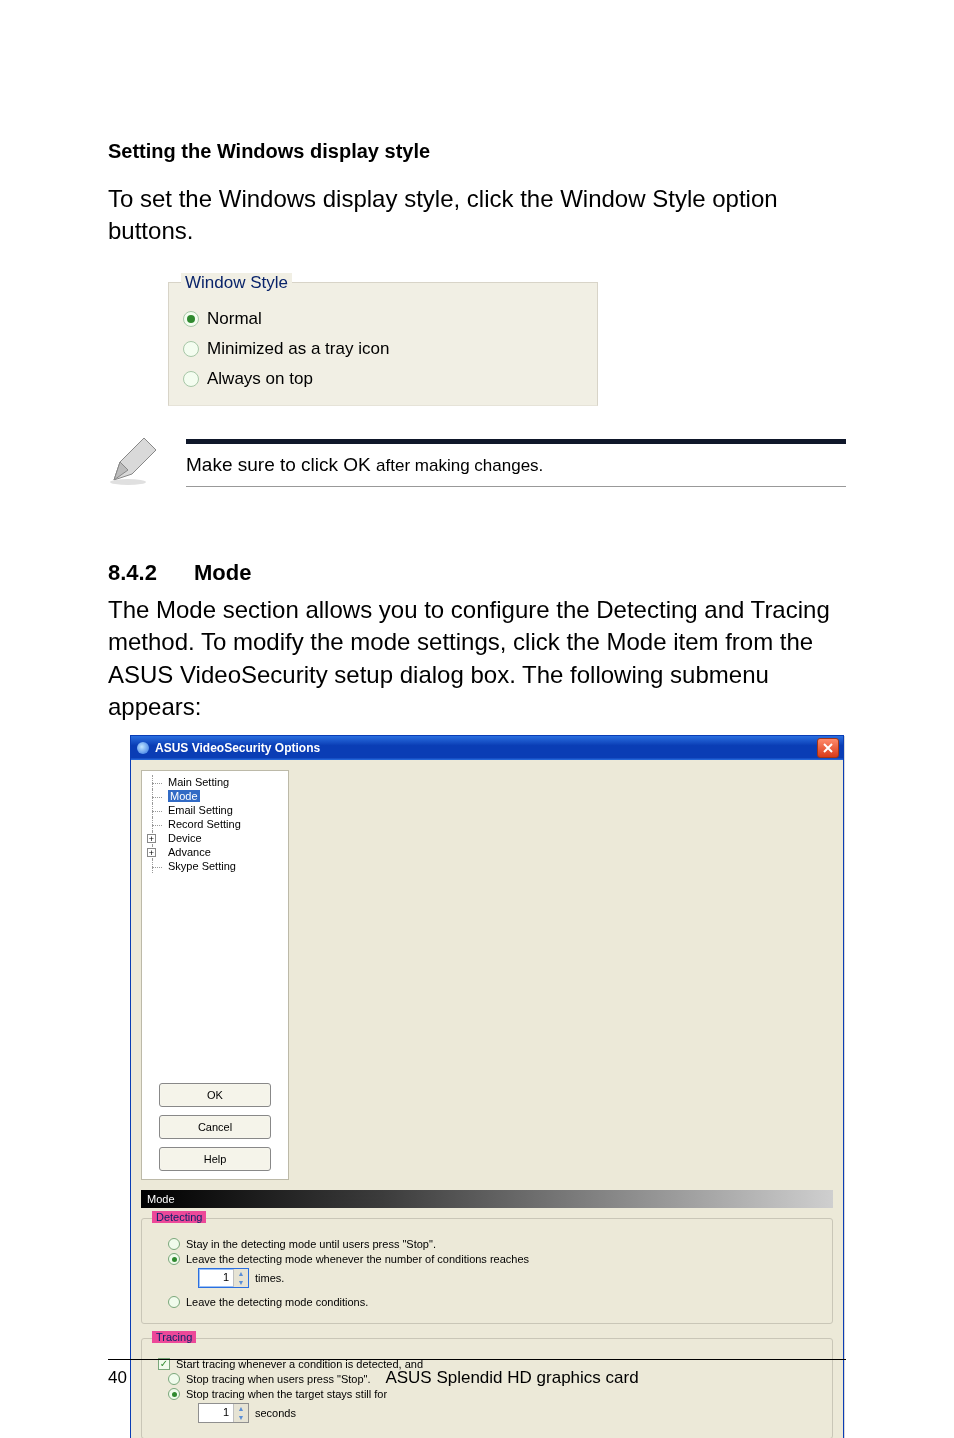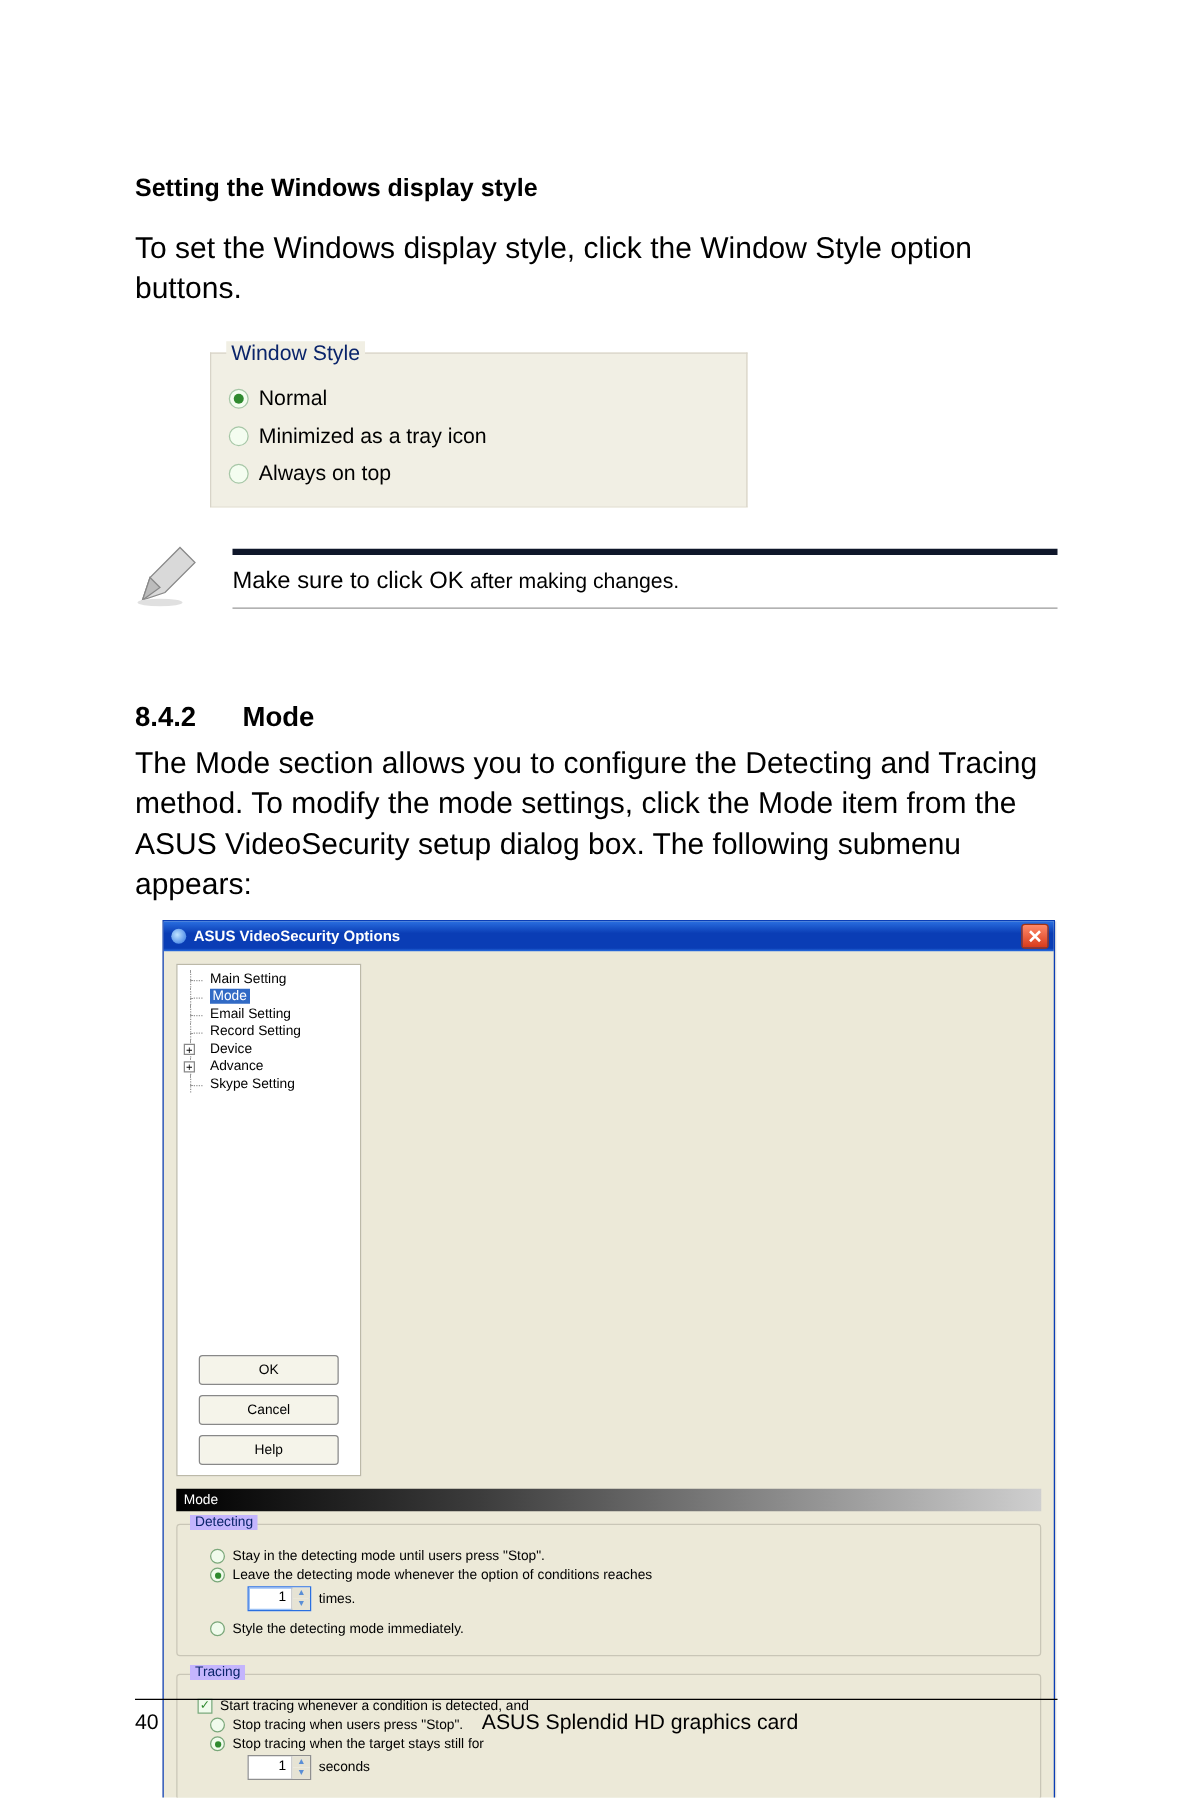--- a/index.html
+++ b/index.html
@@ -228,21 +228,21 @@
     border: 1px solid #c9c6b7;
     border-radius: 3px;
     padding: 16px 12px 12px 12px;
     position: relative;
     margin-bottom: 14px;
     background: #ece9d8;
   }
   .groupbox .gb-legend {
     position: absolute;
     top: -8px; left: 10px;
-    background: #c4b5fd;
+    background: #ec4899;
     padding: 0 4px;
     color: #0a246a;
     font-size: 11px;
   }
   .opt-row {
     display: flex;
     align-items: center;
     margin: 3px 0;
     padding-left: 14px;
     gap: 6px;
@@ -390,35 +390,35 @@
         <div class="groupbox">
           <div class="gb-legend">Detecting</div>
           <div class="opt-row">
             <span class="small-radio"></span>
             <span>Stay in the detecting mode until users press "Stop".</span>
           </div>
           <div class="opt-row">
             <span class="small-radio">
                 <span class="dot"></span>
               </span>
-            <span>Leave the detecting mode whenever the option of conditions reaches</span>
+            <span>Leave the detecting mode whenever the number of conditions reaches</span>
           </div>
           <div class="opt-row indent">
             <span class="spinner highlight">
               <span class="sp-val">1</span>
               <span class="sp-btns">
                   <div>▲</div>
                   <div>▼</div>
                 </span>
             </span>
             <span>times.</span>
           </div>
           <div class="opt-row" style="margin-top:8px">
             <span class="small-radio"></span>
-            <span>Style the detecting mode immediately.</span>
+            <span>Leave the detecting mode conditions.</span>
           </div>
         </div>
 
         <div class="groupbox">
           <div class="gb-legend">Tracing</div>
           <div class="opt-row" style="padding-left:4px">
             <span class="checkbox">✓</span>
             <span>Start tracing whenever a condition is detected,   and</span>
           </div>
           <div class="opt-row">

